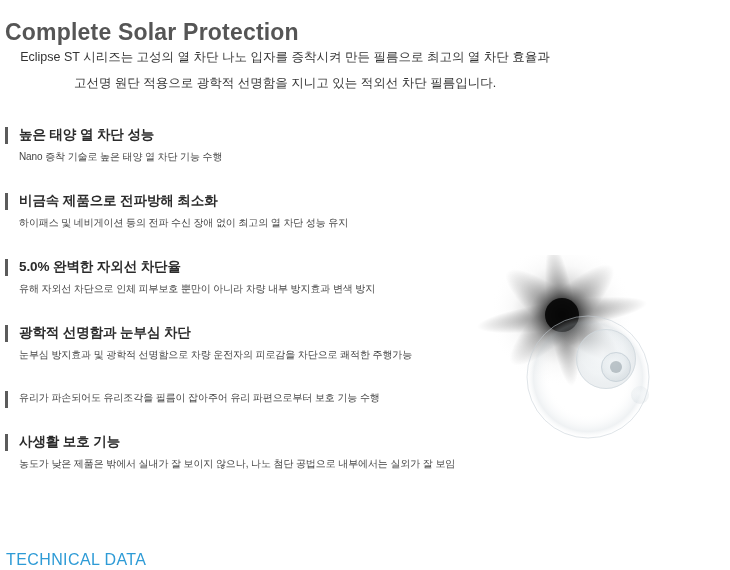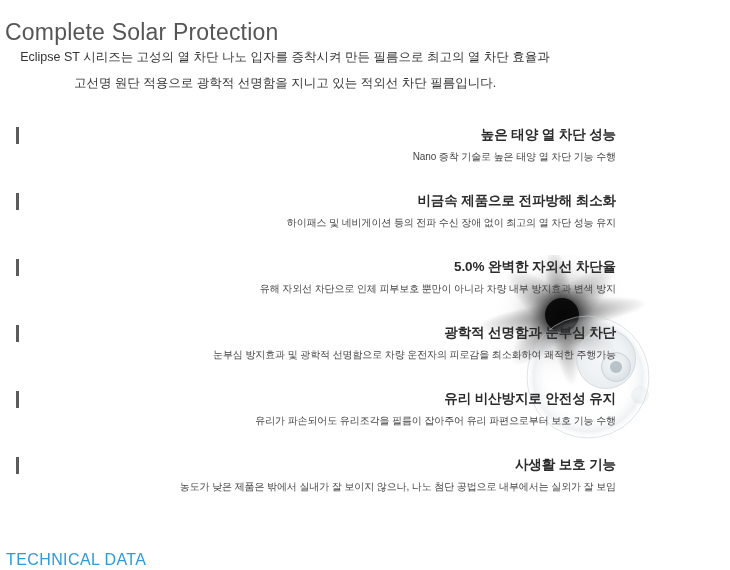--- a/index.html
+++ b/index.html
@@ -31,44 +31,43 @@
     height: 220px;
     pointer-events: none;
   }
 
   
   .title {
     position: absolute;
     left: 5px;
     top: 0px;
     font-size: 23px;
-    font-weight: 400;
+    font-weight: 700;
     color: #555555;
     letter-spacing: 0.2px;
     line-height: 34px;
   }
 
   .intro {
     position: absolute;
     left: 5px;
     top: 44px;
     width: 560px;
     font-size: 12.5px;
     line-height: 26px;
     color: #333333;
     text-align: center;
   }
 
   
   .features {
     position: absolute;
-    left: 16px;
+    left: 5px;
     top: 126px;
     width: 600px;
-    text-align: right;
   }
 
   .feature {
     position: relative;
     padding-left: 14px;
     margin-bottom: 27px;
   }
 
   .feature .bar {
     position: absolute;
@@ -181,26 +180,25 @@
 
     <div class="feature">
       <span class="bar"></span>
       <div class="f-title">5.0% 완벽한 자외선 차단율</div>
       <div class="f-desc">유해 자외선 차단으로 인체 피부보호 뿐만이 아니라 차량 내부 방지효과 변색 방지</div>
     </div>
 
     <div class="feature">
       <span class="bar"></span>
       <div class="f-title">광학적 선명함과 눈부심 차단</div>
-      <div class="f-desc">눈부심 방지효과 및 광학적 선명함으로 차량 운전자의 피로감을 최소화하여 쾌적한 주행가능</div>
-    </div>
-
-    <div class="feature">
-      <span class="bar"></span>
-      <div class="f-title">유리 비산방지로 안전성 유지</div>
+      <div class="f-desc">눈부심 방지효과 및 광학적 선명함으로 차량 운전자의 피로감을 차단으로 쾌적한 주행가능</div>
+    </div>
+
+    <div class="feature">
+      <span class="bar"></span>
       <div class="f-desc">유리가 파손되어도 유리조각을 필름이 잡아주어 유리 파편으로부터 보호 기능 수행</div>
     </div>
 
     <div class="feature">
       <span class="bar"></span>
       <div class="f-title">사생활 보호 기능</div>
       <div class="f-desc">농도가 낮은 제품은 밖에서 실내가 잘 보이지 않으나, 나노 첨단 공법으로 내부에서는 실외가 잘 보임</div>
     </div>
 
   </div>

